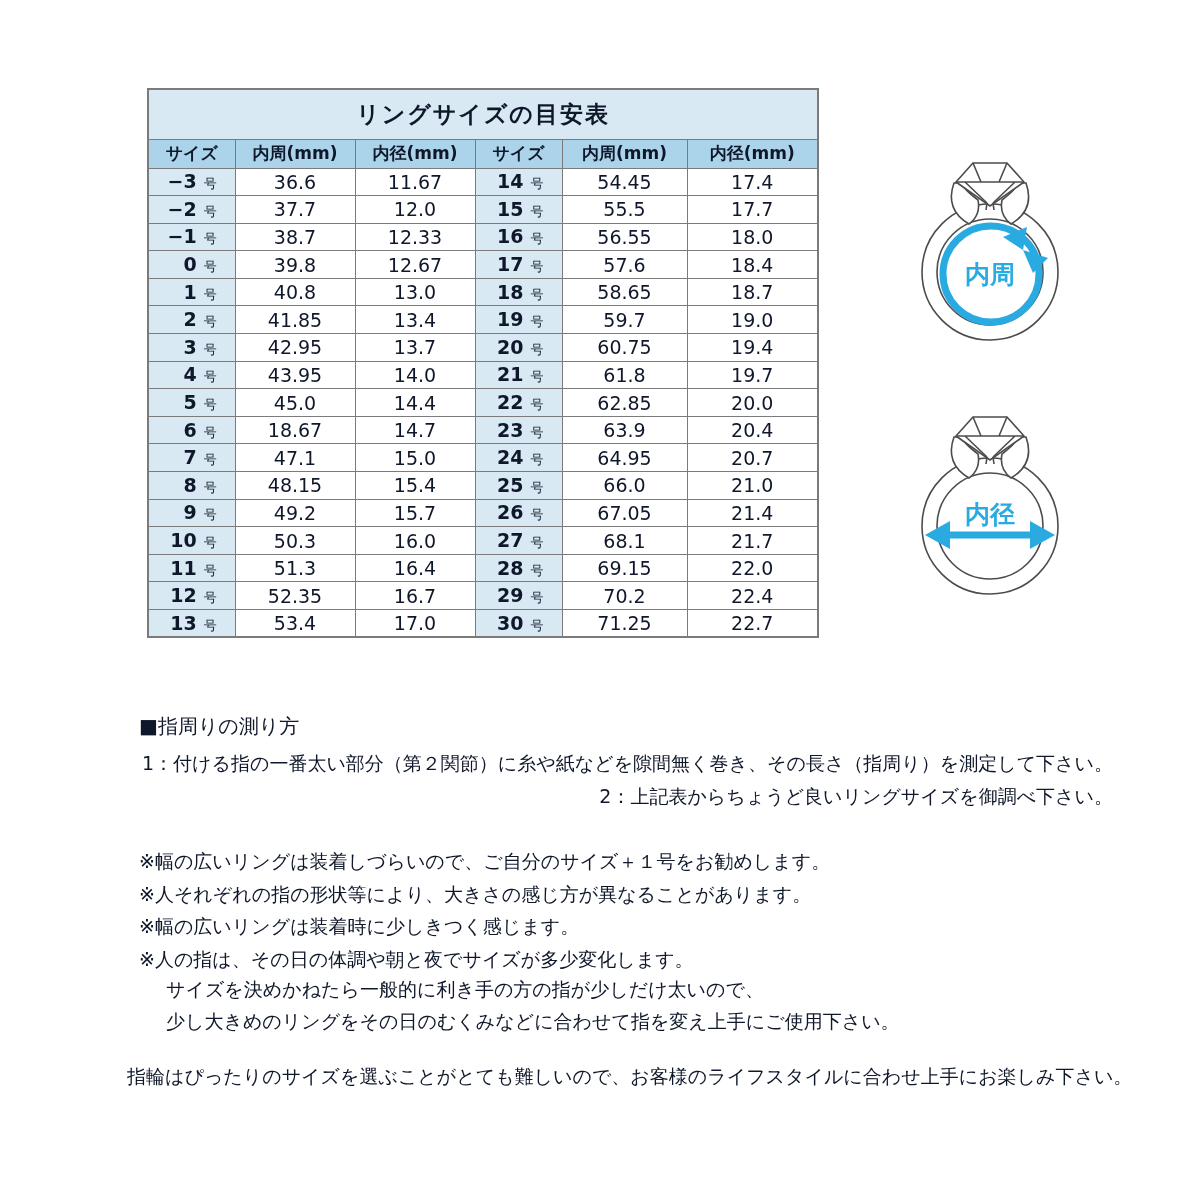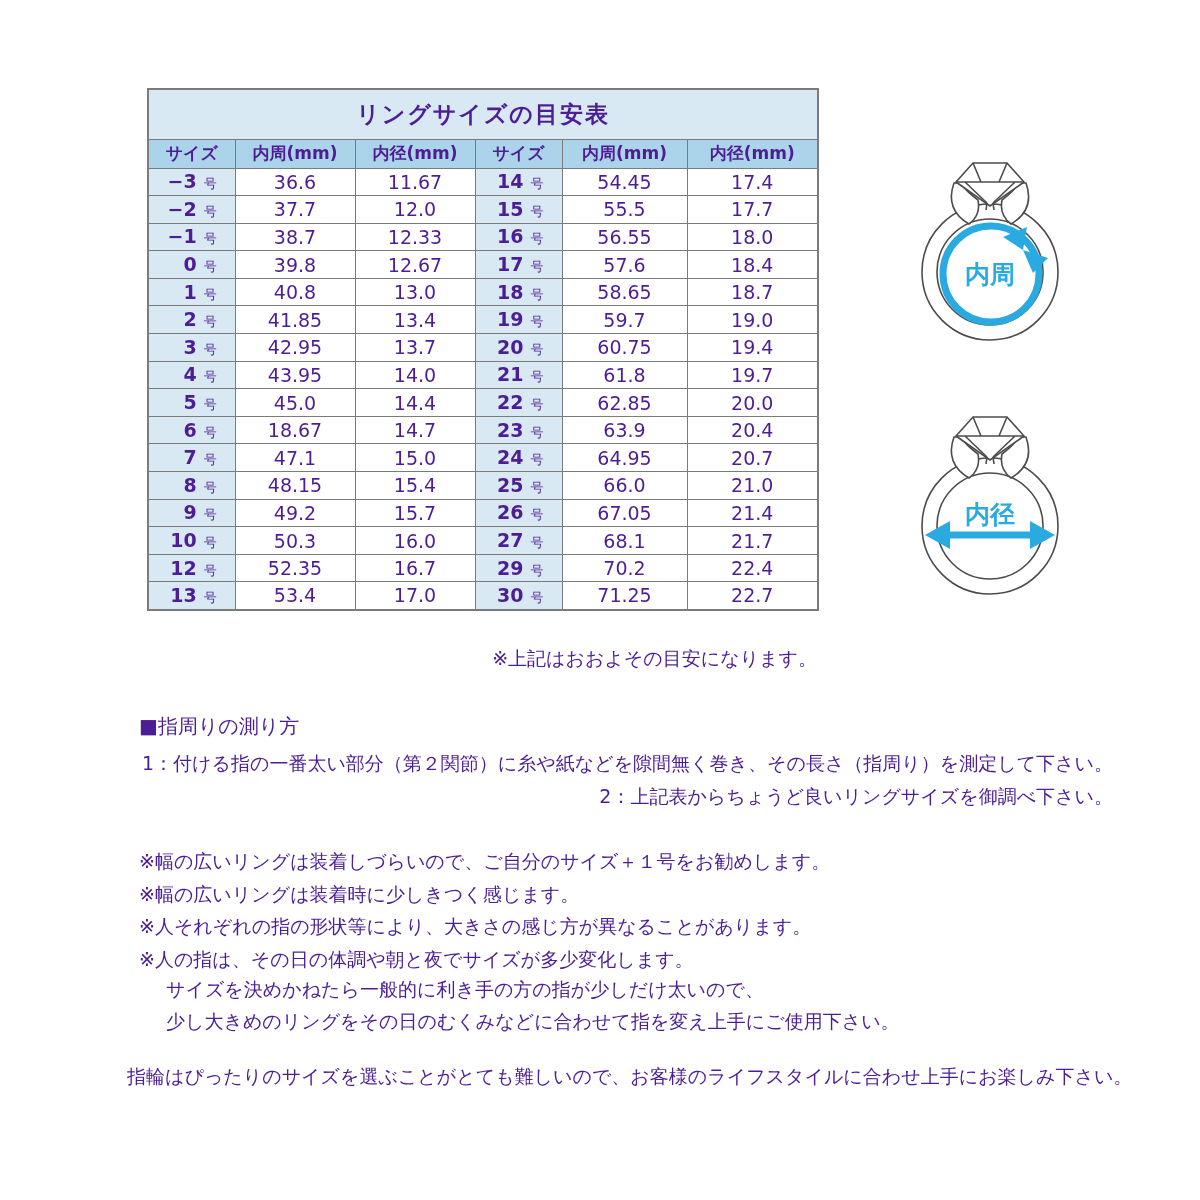--- a/index.html
+++ b/index.html
@@ -1,19 +1,19 @@
 <!DOCTYPE html>
 <html><head>
 <meta charset="utf-8">
 <style>
   html,body { margin:0; padding:0; background:#ffffff; }
   * { box-sizing:border-box; }
   .sheet {
     position:relative; width:1200px; height:1200px; background:#ffffff;
-    font-family:"DejaVu Sans","Liberation Sans",sans-serif; color:#4c1d95;
+    font-family:"DejaVu Sans","Liberation Sans",sans-serif; color:#0f172a;
   }
 
   
   #ring-table {
     position:absolute; left:147px; top:88px; width:670px;
     border-collapse:collapse; table-layout:fixed; background:#ffffff;
     border:2px solid #7b7b7b;
   }
   #ring-table td, #ring-table th { border:1px solid #7b7b7b; padding:0; }
   .title-cell {
@@ -184,39 +184,46 @@
         </tr>
         <tr>
           <td class="size-cell"><span class="num">10</span><span class="gou">号</span></td>
           <td class="val-cell">50.3</td>
           <td class="val-cell">16.0</td>
           <td class="size-cell"><span class="num">27</span><span class="gou">号</span></td>
           <td class="val-cell">68.1</td>
           <td class="val-cell">21.7</td>
         </tr>
         <tr>
+          <td class="size-cell"><span class="num">11</span><span class="gou">号</span></td>
+          <td class="val-cell">51.3</td>
+          <td class="val-cell">16.4</td>
+          <td class="size-cell"><span class="num">28</span><span class="gou">号</span></td>
+          <td class="val-cell">69.15</td>
+          <td class="val-cell">22.0</td>
+        </tr>
+        <tr>
           <td class="size-cell"><span class="num">12</span><span class="gou">号</span></td>
           <td class="val-cell">52.35</td>
           <td class="val-cell">16.7</td>
           <td class="size-cell"><span class="num">29</span><span class="gou">号</span></td>
           <td class="val-cell">70.2</td>
           <td class="val-cell">22.4</td>
         </tr>
         <tr>
           <td class="size-cell"><span class="num">13</span><span class="gou">号</span></td>
           <td class="val-cell">53.4</td>
           <td class="val-cell">17.0</td>
           <td class="size-cell"><span class="num">30</span><span class="gou">号</span></td>
           <td class="val-cell">71.25</td>
           <td class="val-cell">22.7</td>
         </tr>
       </tbody>
   </table>
 
-  <div class="footnote">※上記はおおよその目安になります。</div>
 
   <svg id="ring-circumference" class="ring-svg" viewBox="0 0 200 245">
     <g stroke="#4c4c4c" stroke-width="1.6" fill="none">
       <circle cx="100" cy="124" r="68"></circle>
       <circle cx="100" cy="124" r="53"></circle>
     </g>
     <g stroke="#4c4c4c" stroke-width="1.6" fill="#ffffff">
       <path d="M64,35 C58,52 62,66 79,76 C87,70 90,62 88,52 C80,46 73,40 72,35 Z"></path>
       <path d="M136,35 C142,52 138,66 121,76 C113,70 110,62 112,52 C120,46 127,40 128,35 Z"></path>
       <polygon points="66,34 83,15 117,15 134,34 100,58"></polygon>
@@ -249,22 +256,22 @@
     <text x="100" y="121" text-anchor="middle" font-size="25" font-weight="bold" fill="#29abe2">内径</text>
   </svg>
 
   <div class="measure-heading">■指周りの測り方</div>
   <div class="steps">
       <div class="line">1：付ける指の一番太い部分（第２関節）に糸や紙などを隙間無く巻き、その長さ（指周り）を測定して下さい。</div>
       <div class="line">2：上記表からちょうど良いリングサイズを御調べ下さい。</div>
     </div>
   <div class="notes">
       <div class="line">※幅の広いリングは装着しづらいので、ご自分のサイズ＋１号をお勧めします。</div>
+      <div class="line">※人それぞれの指の形状等により、大きさの感じ方が異なることがあります。</div>
       <div class="line">※幅の広いリングは装着時に少しきつく感じます。</div>
-      <div class="line">※人それぞれの指の形状等により、大きさの感じ方が異なることがあります。</div>
       <div class="line">※人の指は、その日の体調や朝と夜でサイズが多少変化します。</div>
     </div>
   <div class="notes-cont">
       <div class="line">サイズを決めかねたら一般的に利き手の方の指が少しだけ太いので、</div>
       <div class="line">少し大きめのリングをその日のむくみなどに合わせて指を変え上手にご使用下さい。</div>
     </div>
   <div class="closing">指輪はぴったりのサイズを選ぶことがとても難しいので、お客様のライフスタイルに合わせ上手にお楽しみ下さい。</div>
 
 </div>
 

